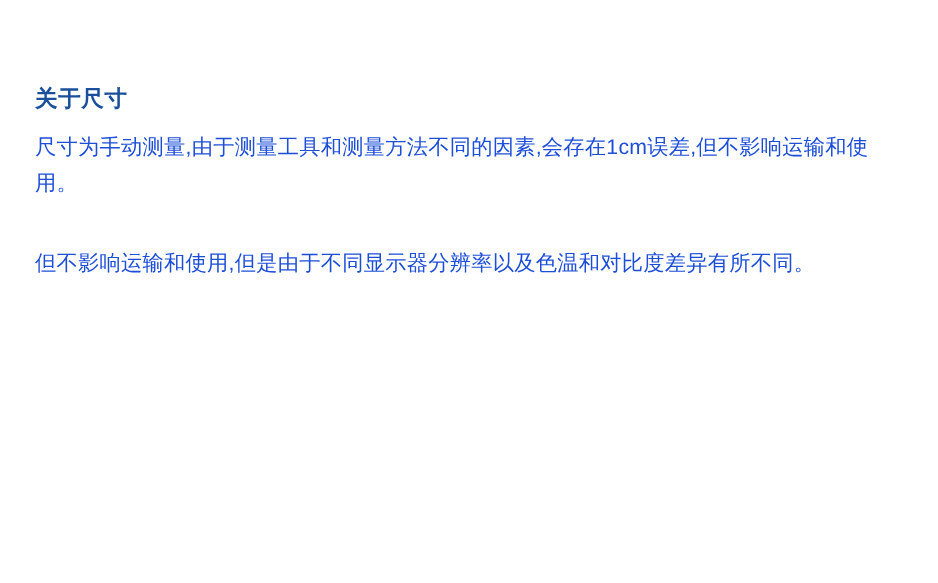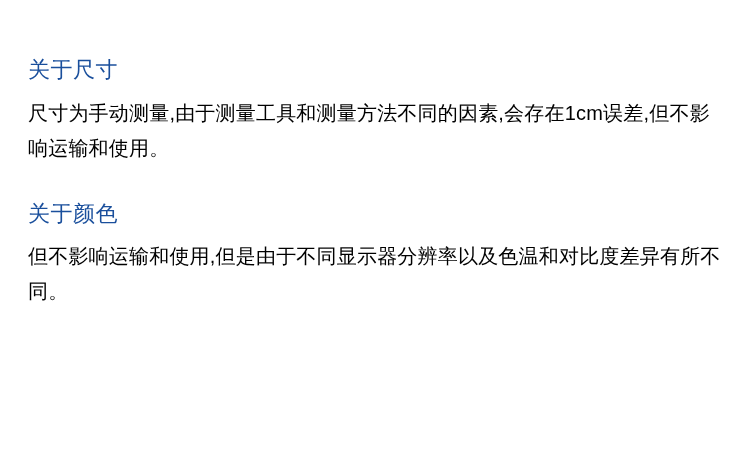--- a/index.html
+++ b/index.html
@@ -21,29 +21,29 @@
     padding: 52px 28px 0 28px;
   }
   .section {
     margin: 0;
   }
   .section + .section {
     margin-top: 34px;
   }
   .section-title {
     color: #1a4f9c;
-    font-size: 22px;
-    font-weight: normal;
+    font-size: 18px;
+    font-weight: bold;
     line-height: 1.25;
     letter-spacing: 0.5px;
-    margin: 4px 0 12px 0;
+    margin: 16px 0 12px 0;
   }
   .section-body {
-    color: #000000;
-    font-size: 20px;
+    color: #1d4ed8;
+    font-size: 17px;
     line-height: 1.75;
     letter-spacing: 0.2px;
     margin: 0;
   }
   .section-body p {
     margin: 0;
   }
 </style>
 </head>
 <body>
@@ -51,21 +51,20 @@
 <div class="page">
 
   <div class="section">
     <h2 class="section-title">关于尺寸</h2>
     <div class="section-body">
       <p>尺寸为手动测量,由于测量工具和测量方法不同的因素,会存在1cm误差,但不影响运输和使用。</p>
     </div>
   </div>
 
   <div class="section">
-    <h2 class="section-title">关于颜色</h2>
     <div class="section-body">
       <p>但不影响运输和使用,但是由于不同显示器分辨率以及色温和对比度差异有所不同。</p>
     </div>
   </div>
 
   <div class="section">
   </div>
 
 </div>
 

